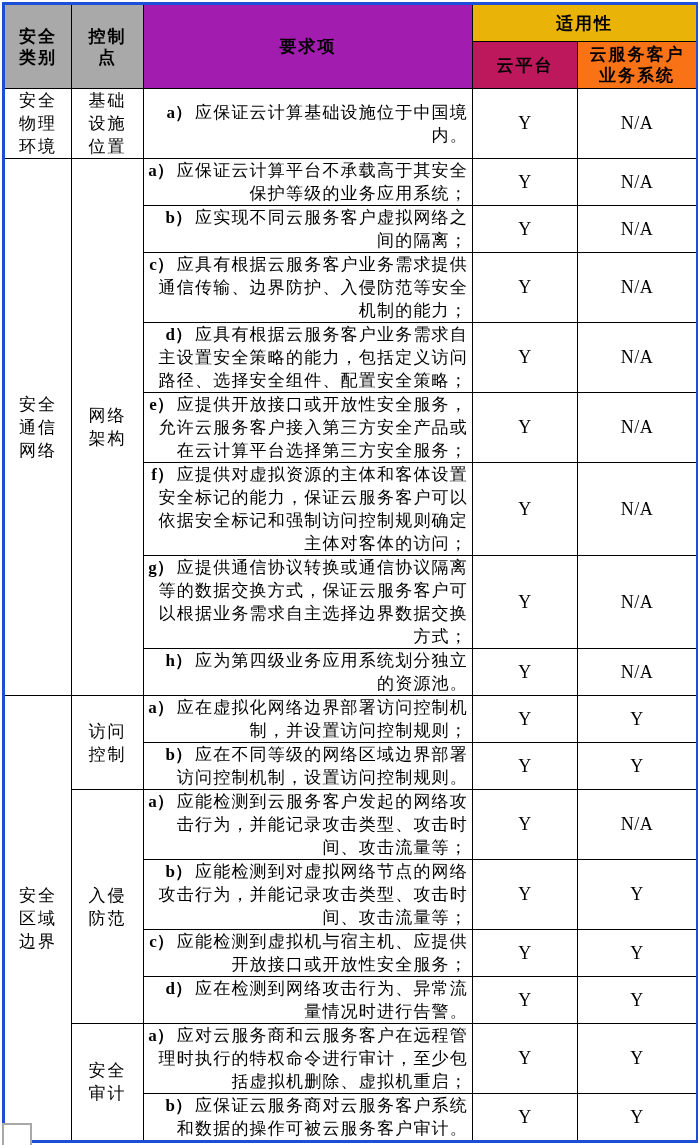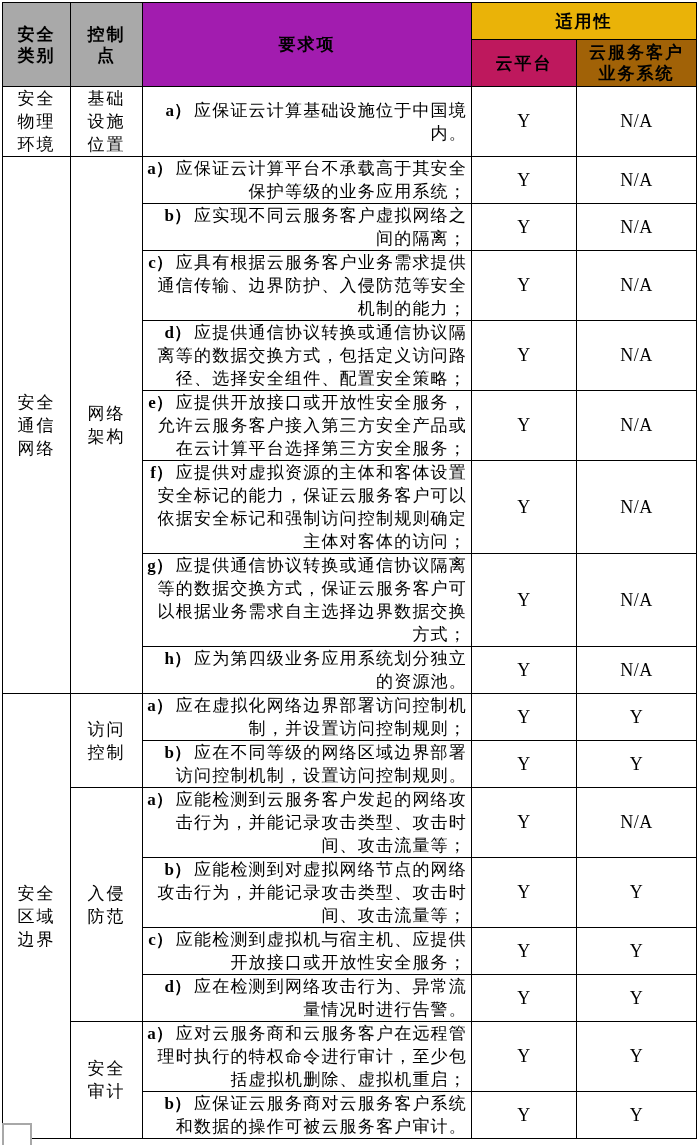--- a/index.html
+++ b/index.html
@@ -18,21 +18,21 @@
     height: 1145px;
     background: #ffffff;
   }
   table.req-table {
     position: absolute;
     top: 2px;
     left: 2px;
     width: 694px;
     border-collapse: collapse;
     table-layout: fixed;
-    border: 1px solid #1d4ed8;
+    border: 3px solid #1d4ed8;
   }
   table.req-table th,
   table.req-table td {
     border: 1px solid #000000;
     vertical-align: middle;
     overflow: hidden;
   }
   table.req-table th {
     font-size: 17px;
     font-weight: bold;
@@ -98,21 +98,21 @@
       <tr class="hdr-top">
         <th rowspan="2" style="background: rgb(169, 169, 169);">安全
 类别</th>
         <th rowspan="2" style="background: rgb(169, 169, 169);">控制
 点</th>
         <th rowspan="2" style="background: #a21caf;">要求项</th>
         <th colspan="2" style="background: #eab308;">适用性</th>
       </tr>
       <tr class="hdr-sub">
         <th style="background: #be185d;">云平台</th>
-        <th style="background: #a16207;">云服务客户
+        <th style="background: #f97316;">云服务客户
 业务系统</th>
       </tr>
     </thead>
     <tbody id="table-body">
         <tr>
           <td class="cat" rowspan="1">安全
 物理
 环境</td>
           <td class="cp" rowspan="1">基础
 设施
@@ -135,21 +135,21 @@
           <td class="req"><b class="tag">b）</b><span>应实现不同云服务客户虚拟网络之间的隔离；</span></td>
           <td class="val">Y</td>
           <td class="val">N/A</td>
         </tr>
         <tr>
           <td class="req"><b class="tag">c）</b><span>应具有根据云服务客户业务需求提供通信传输、边界防护、入侵防范等安全机制的能力；</span></td>
           <td class="val">Y</td>
           <td class="val">N/A</td>
         </tr>
         <tr>
-          <td class="req"><b class="tag">d）</b><span>应提供通信协议转换或通信协议隔离等的数据交换方式，包括定义访问路径、选择安全组件、配置安全策略；</span></td>
+          <td class="req"><b class="tag">d）</b><span>应具有根据云服务客户业务需求自主设置安全策略的能力，包括定义访问路径、选择安全组件、配置安全策略；</span></td>
           <td class="val">Y</td>
           <td class="val">N/A</td>
         </tr>
         <tr>
           <td class="req"><b class="tag">e）</b><span>应提供开放接口或开放性安全服务，允许云服务客户接入第三方安全产品或在云计算平台选择第三方安全服务；</span></td>
           <td class="val">Y</td>
           <td class="val">N/A</td>
         </tr>
         <tr>
           <td class="req"><b class="tag">f）</b><span>应提供对虚拟资源的主体和客体设置安全标记的能力，保证云服务客户可以依据安全标记和强制访问控制规则确定主体对客体的访问；</span></td>

